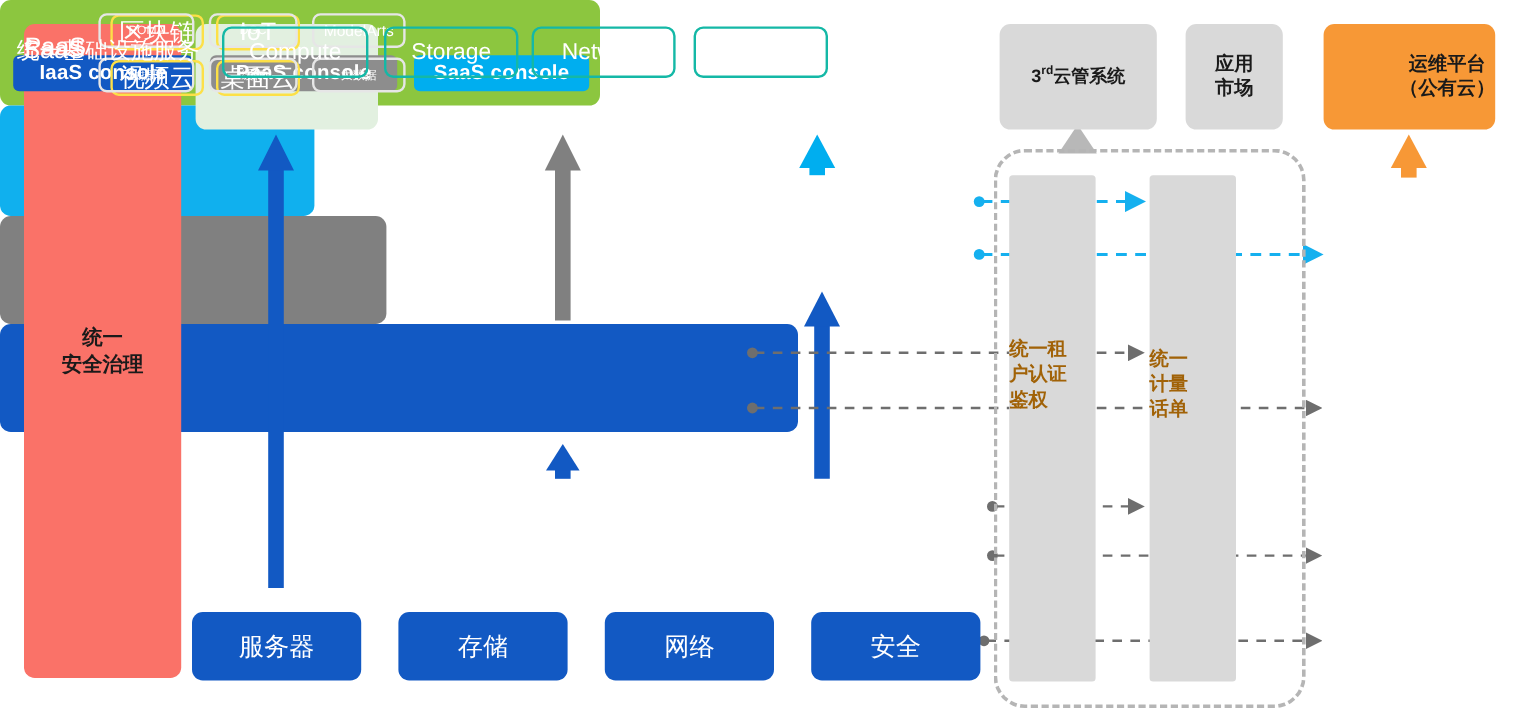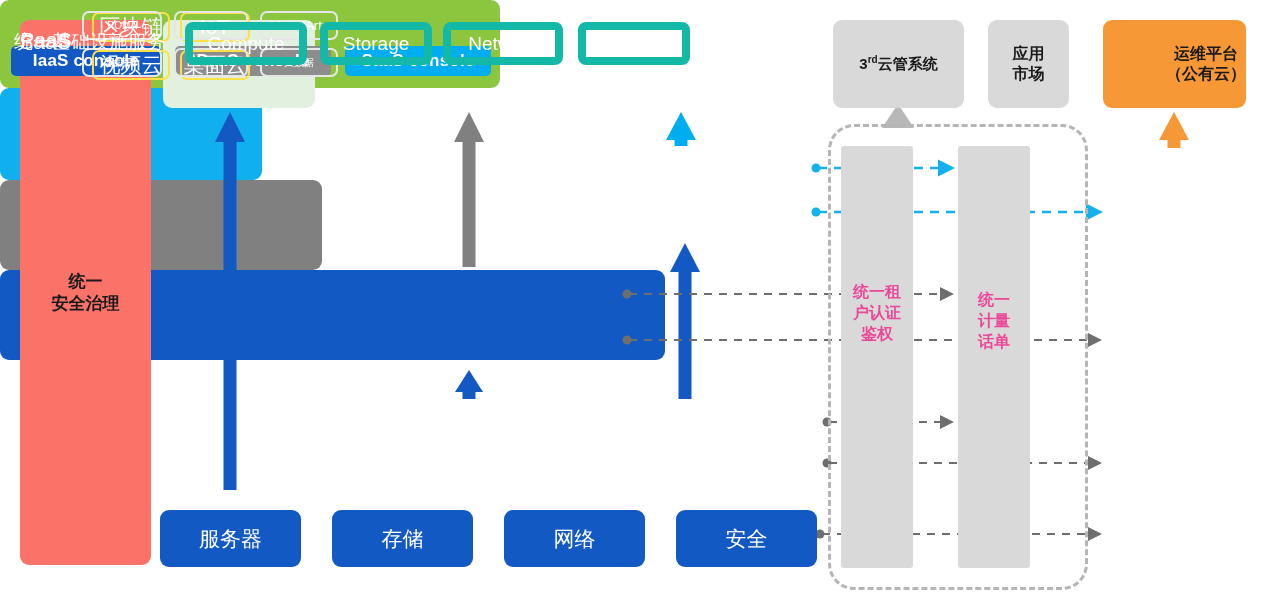--- a/index.html
+++ b/index.html
@@ -42,22 +42,22 @@
        border-radius:9px;color:#1a1a1a;font-size:16px;font-weight:600;justify-content:flex-end;}
   #opsbar{left:1103px;top:148px;width:143px;height:417px;background:#f79836;
        border-radius:7px;color:#1a1a1a;font-size:17px;font-weight:600;}
 
   
   #encl{position:absolute;left:828px;top:124px;width:260px;height:466px;
         border:3px dashed #b5b5b5;border-radius:26px;box-sizing:border-box;}
   .gcol{position:absolute;background:#d9d9d9;border-radius:3px;}
   #gcol1{left:841px;top:146px;width:72px;height:422px;}
   #gcol2{left:958px;top:146px;width:72px;height:422px;}
-  .gcol-label{position:absolute;color:#ec4899;font-size:16px;font-weight:600;
-        text-align:center;line-height:1.3;}
+  .gcol-label{position:absolute;color:#a16207;font-size:16px;font-weight:600;
+        line-height:1.3;font-family:Liberation Mono, monospace;}
   #gl1{left:841px;top:282px;width:72px;}
   #gl2{left:958px;top:290px;width:72px;}
 
   
   #saas{left:552px;top:146px;width:262px;height:92px;background:#10b0ee;
         border-radius:9px;display:block;}
   #saas .lbl{position:absolute;left:12px;top:30px;width:66px;text-align:center;
         color:#fff;font-size:21px;}
   .chip{position:absolute;border:2px solid #fde047;border-radius:7px;
         display:flex;align-items:center;justify-content:center;color:#fff;
@@ -79,21 +79,21 @@
   #p2{left:174px;top:11px;width:74px;height:29px;}
   #p3{left:260px;top:11px;width:78px;height:29px;font-size:13px;}
   #p4{left:82px;top:48px;width:80px;height:29px;}
   #p5{left:174px;top:48px;width:74px;height:29px;}
   #p6{left:260px;top:48px;width:78px;height:29px;}
 
   
   #infra{left:160px;top:399px;width:665px;height:90px;background:#1259c3;
          border-radius:9px;display:block;}
   #infra .lbl{position:absolute;left:14px;top:29px;color:#fff;font-size:19px;}
-  .ichip{position:absolute;top:22px;height:43px;border:8px solid #14b8a6;
+  .ichip{position:absolute;top:22px;height:43px;border:2px solid #14b8a6;
         border-radius:8px;display:flex;align-items:center;justify-content:center;
         color:#fff;font-size:19px;box-sizing:border-box;}
   #i1{left:185px;width:122px;}
   #i2{left:320px;width:112px;}
   #i3{left:443px;width:120px;}
   #i4{left:578px;width:112px;}
 
   
   .hw{position:absolute;top:510px;height:57px;background:#1259c3;
       border-radius:9px;display:flex;align-items:center;justify-content:center;

